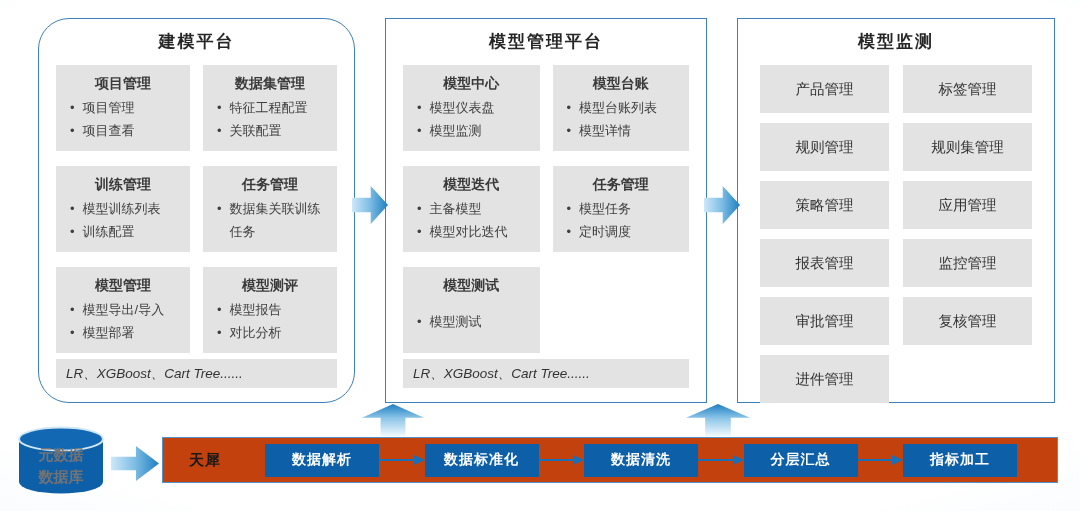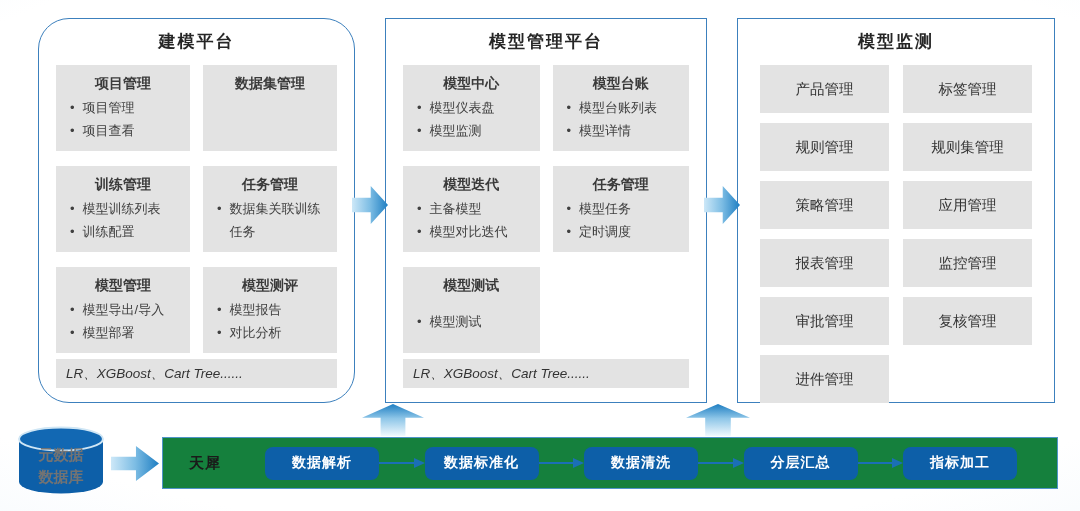--- a/index.html
+++ b/index.html
@@ -81,29 +81,29 @@
   #datasource svg { position:absolute; left:0; top:0; }
   .ds-label {
     position:absolute; left:0; top:17px; width:96px; height:46px;
     display:flex; flex-direction:column; align-items:center; justify-content:center;
     color:#737373; font-size:15px; font-weight:bold; line-height:1.45;
     text-align:center;
   }
 
   
   #pipeline-bar {
-    position:absolute; left:162px; top:437px; width:896px; height:52px;
-    background:#15803d; border:1.5px solid #4f94c9;
+    position:absolute; left:162px; top:437px; width:896px; height:46px;
+    background:#c2410c; border:1.5px solid #4f94c9;
     display:flex; align-items:center;justify-content:flex-end;
   }
   .pl-label { font-size:15px; font-weight:bold; color:#1a1a1a; margin-left:26px; letter-spacing:1px; }
   .pl-steps { flex:1; display:flex; align-items:center; margin:0 40px 0 44px; }
   .pl-btn {
     width:114px; height:33px; flex-shrink:0;
-    background:#0d5fa8; border-radius:8px;
+    background:#0d5fa8; border-radius:0;
     color:#ffffff; font-size:14px; font-weight:bold; letter-spacing:1px;
     display:flex; align-items:center; justify-content:center;
   }
   .pl-connector {
     flex:1; min-width:26px; height:0; border-top:2px solid #1b6fb5;
     position:relative; margin-right:10px;
   }
   .pl-connector::after {
     content:""; position:absolute; right:-10px; top:-6.5px;
     border-left:11px solid #1b6fb5;
@@ -118,20 +118,24 @@
   <div class="box-grid">
     <div class="mbox">
       <div class="mbox-title">项目管理</div>
       <ul>
         <li>项目管理</li>
         <li>项目查看</li>
       </ul>
     </div>
     <div class="mbox">
       <div class="mbox-title">数据集管理</div>
+      <ul>
+        <li>特征工程配置</li>
+        <li>关联配置</li>
+      </ul>
     </div>
     <div class="mbox">
       <div class="mbox-title">训练管理</div>
       <ul>
         <li>模型训练列表</li>
         <li>训练配置</li>
       </ul>
     </div>
     <div class="mbox">
       <div class="mbox-title">任务管理</div>

